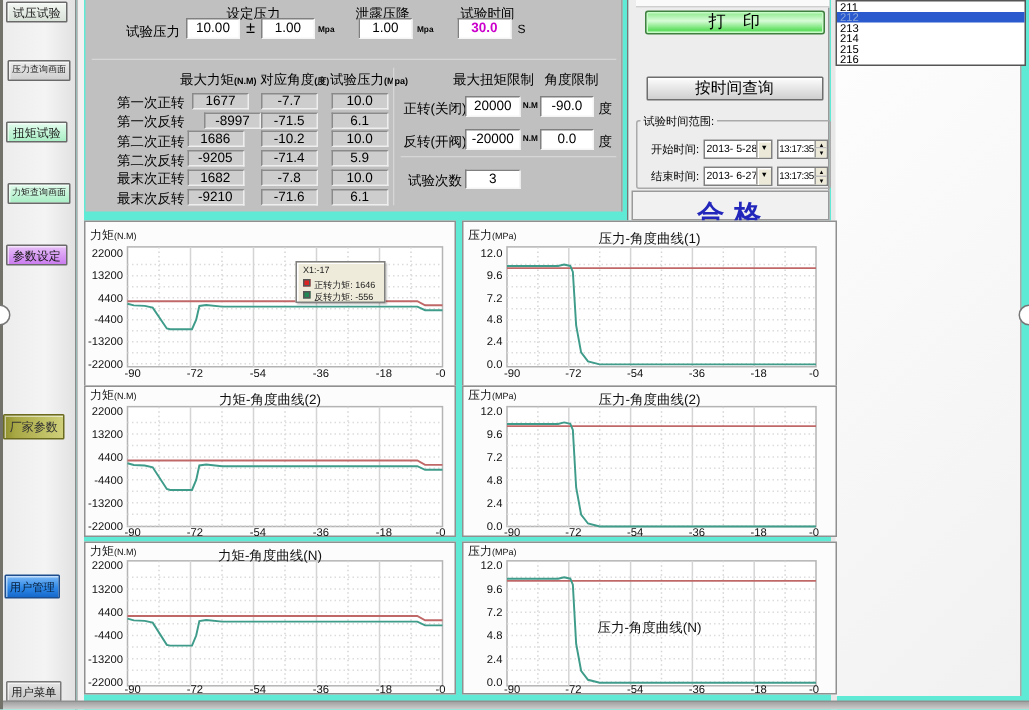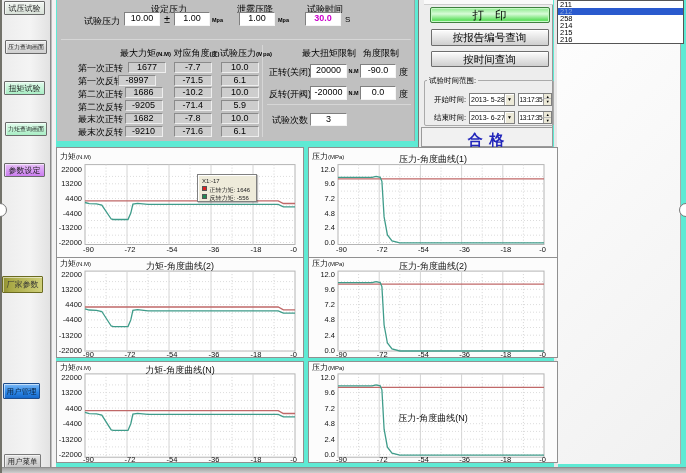--- a/index.html
+++ b/index.html
@@ -41,21 +41,21 @@
 <div class="lab" style="left:120px;top:46.5px;">最大力矩<span style="font-size:6px;font-weight:bold;">(N.M)</span></div>
 <div class="lab" style="left:173.5px;top:46.5px;">对应角度<span style="font-size:6px;font-weight:bold;">(度)</span></div>
 <div class="lab" style="left:220px;top:46.5px;">试验压力<span style="font-size:6px;font-weight:bold;">(Mpa)</span></div>
 <div class="lab" style="left:302px;top:46.5px;">最大扭矩限制</div>
 <div class="lab" style="left:363px;top:46.5px;">角度限制</div>
 <div class="lab" style="left:78px;top:62.2px;width:45px;text-align:right;">第一次正转</div>
 <div class="cell" style="left:128px;top:61.7px;width:38px;height:11px;text-align:center;">1677</div>
 <div class="cell" style="left:173.5px;top:61.7px;width:38.5px;height:11px;">-7.7</div>
 <div class="cell" style="left:220.5px;top:61.7px;width:38.5px;height:11px;">10.0</div>
 <div class="lab" style="left:78px;top:75.0px;width:45px;text-align:right;">第一次反转</div>
-<div class="cell" style="left:118px;top:74.5px;width:38px;height:11px;">-8997</div>
+<div class="cell" style="left:136px;top:74.5px;width:38px;height:11px;">-8997</div>
 <div class="cell" style="left:173.5px;top:74.5px;width:38.5px;height:11px;">-71.5</div>
 <div class="cell" style="left:220.5px;top:74.5px;width:38.5px;height:11px;">6.1</div>
 <div class="lab" style="left:78px;top:87.7px;width:45px;text-align:right;">第二次正转</div>
 <div class="cell" style="left:124.5px;top:87.2px;width:38px;height:11px;">1686</div>
 <div class="cell" style="left:173.5px;top:87.2px;width:38.5px;height:11px;">-10.2</div>
 <div class="cell" style="left:220.5px;top:87.2px;width:38.5px;height:11px;">10.0</div>
 <div class="lab" style="left:78px;top:100.5px;width:45px;text-align:right;">第二次反转</div>
 <div class="cell" style="left:124.5px;top:100.0px;width:38px;height:11px;">-9205</div>
 <div class="cell" style="left:173.5px;top:100.0px;width:38.5px;height:11px;">-71.4</div>
 <div class="cell" style="left:220.5px;top:100.0px;width:38.5px;height:11px;">5.9</div>
@@ -78,37 +78,36 @@
 <div class="tiny" style="left:348.5px;top:90px;">N.M</div>
 <div class="inp" style="left:360px;top:86px;width:36px;height:13.5px;line-height:10.5px;">0.0</div>
 <div class="lab" style="left:399px;top:88px;">度</div>
 <div style="position:absolute;left:267px;top:104px;width:144px;height:1px;background:#adadad;border-bottom:1px solid #d6d6d6;"></div>
 <div class="lab" style="left:272px;top:114px;">试验次数</div>
 <div class="inp" style="left:310px;top:112.5px;width:37px;height:13.5px;line-height:10.5px;">3</div>
 <div style="position:absolute;left:418px;top:0;width:1px;height:147px;background:#777;"></div>
 <div style="position:absolute;left:419px;top:0;width:134px;height:147px;background:#ededed;border-right:1px solid #999;"></div>
 <div style="position:absolute;left:424px;top:0;width:129px;height:4.5px;background:#fafafa;border-bottom:1px solid #cfcfcf;"></div>
 <div style="position:absolute;left:429.5px;top:7px;width:120px;height:16px;background:linear-gradient(#8ae98a,#d8fcd8 42%,#5fdf5f 86%,#7ce77c);border:1px solid #3f7f3f;border-radius:2px;box-shadow:inset 0 0 0 1px #c6fac6;font-size:11.5px;color:#000;text-align:center;line-height:15px;letter-spacing:4px;padding-left:4px;">打 印</div>
-<div class="gbtn" style="top:29px;">按报告编号查询</div>
 <div class="gbtn" style="top:50.5px;">按时间查询</div>
 <div style="position:absolute;left:423.5px;top:80px;width:130px;height:45.5px;border:1px solid #aaa;border-radius:2px;"></div>
 <div class="lab8" style="left:427px;top:75.5px;background:#ededed;padding:0 2px;">试验时间范围:</div>
 <div class="lab8" style="left:434px;top:94.5px;">开始时间:</div>
 <div style="position:absolute;left:468.5px;top:92.5px;width:46.5px;height:13px;background:#fff;border:1px solid #7f7f7f;font-size:7px;color:#000;line-height:11px;padding-left:1.5px;white-space:nowrap;">2013- 5-28<div style="position:absolute;right:0;top:0;width:10px;height:11px;background:#ece9d8;border-left:1px solid #9a9a9a;box-shadow:inset 1px 1px 0 #fff;text-align:center;line-height:10px;font-size:5px;color:#000;">▼</div></div>
 <div style="position:absolute;left:517.5px;top:92.5px;width:34.5px;height:13px;background:#fff;border:1px solid #7f7f7f;font-size:6.5px;letter-spacing:-0.3px;color:#000;line-height:11px;padding-left:1px;white-space:nowrap;">13:17:35<div style="position:absolute;right:0;top:0;width:8px;height:5.5px;background:#ece9d8;border-left:1px solid #9a9a9a;border-bottom:1px solid #bbb;font-size:4px;text-align:center;line-height:5px;color:#000;">▲</div><div style="position:absolute;right:0;bottom:0;width:8px;height:5.5px;background:#ece9d8;border-left:1px solid #9a9a9a;font-size:4px;text-align:center;line-height:5px;color:#000;">▼</div></div>
 <div class="lab8" style="left:434px;top:113.0px;">结束时间:</div>
 <div style="position:absolute;left:468.5px;top:111.0px;width:46.5px;height:13px;background:#fff;border:1px solid #7f7f7f;font-size:7px;color:#000;line-height:11px;padding-left:1.5px;white-space:nowrap;">2013- 6-27<div style="position:absolute;right:0;top:0;width:10px;height:11px;background:#ece9d8;border-left:1px solid #9a9a9a;box-shadow:inset 1px 1px 0 #fff;text-align:center;line-height:10px;font-size:5px;color:#000;">▼</div></div>
 <div style="position:absolute;left:517.5px;top:111.0px;width:34.5px;height:13px;background:#fff;border:1px solid #7f7f7f;font-size:6.5px;letter-spacing:-0.3px;color:#000;line-height:11px;padding-left:1px;white-space:nowrap;">13:17:35<div style="position:absolute;right:0;top:0;width:8px;height:5.5px;background:#ece9d8;border-left:1px solid #9a9a9a;border-bottom:1px solid #bbb;font-size:4px;text-align:center;line-height:5px;color:#000;">▲</div><div style="position:absolute;right:0;bottom:0;width:8px;height:5.5px;background:#ece9d8;border-left:1px solid #9a9a9a;font-size:4px;text-align:center;line-height:5px;color:#000;">▼</div></div>
 <div style="position:absolute;left:420.5px;top:127px;width:132px;height:19.5px;background:#f1f1f1;border:1px solid #9a9a9a;"></div>
-<div style="position:absolute;left:419px;top:131px;width:134px;text-align:center;font-size:15px;font-weight:bold;color:#2226bb;letter-spacing:6.5px;padding-left:6.5px;">合格</div>
+<div style="position:absolute;left:419px;top:131px;width:134px;text-align:center;font-size:18px;font-weight:bold;color:#2226bb;letter-spacing:6.5px;padding-left:6.5px;">合格</div>
 <div style="position:absolute;left:553.5px;top:0;width:4px;height:473px;background:#e8e8e8;"></div>
 <div style="position:absolute;left:557px;top:0;width:126.5px;height:44px;background:#fff;border:1px solid #555;font-size:7.5px;color:#000;">
 <div style="height:7px;line-height:7px;padding-left:2px;">211</div>
 <div style="height:7px;line-height:7px;padding-left:2px;background:#2a5ace;color:#8aa6d8;">212</div>
-<div style="height:7px;line-height:7px;padding-left:2px;">258</div>
+<div style="height:7px;line-height:7px;padding-left:2px;">213</div>
 <div style="height:7px;line-height:7px;padding-left:2px;">214</div>
 <div style="height:7px;line-height:7px;padding-left:2px;">215</div>
 <div style="height:7px;line-height:7px;padding-left:2px;">216</div>
 </div>
 <div style="position:absolute;left:557px;top:43.5px;width:124px;height:420.5px;background:linear-gradient(135deg,#fdfdfd,#f1f1f1);border-right:1px solid #aaa;"></div>
 <div style="position:absolute;left:56px;top:147px;width:248px;height:111px;background:#fcfcfc;border:1px solid #909090;">
       <svg width="248" height="111" style="position:absolute;left:0;top:0">
         <rect x="28" y="16.6" width="210" height="79.9" fill="#ffffff" stroke="#b4b4b4" stroke-width="1"></rect>
         <line x1="49.0" y1="16.6" x2="49.0" y2="96.5" stroke="#d4d4d4" stroke-width="1" stroke-dasharray="1,2"></line>
         <line x1="70.0" y1="16.6" x2="70.0" y2="96.5" stroke="#d4d4d4" stroke-width="1"></line>

